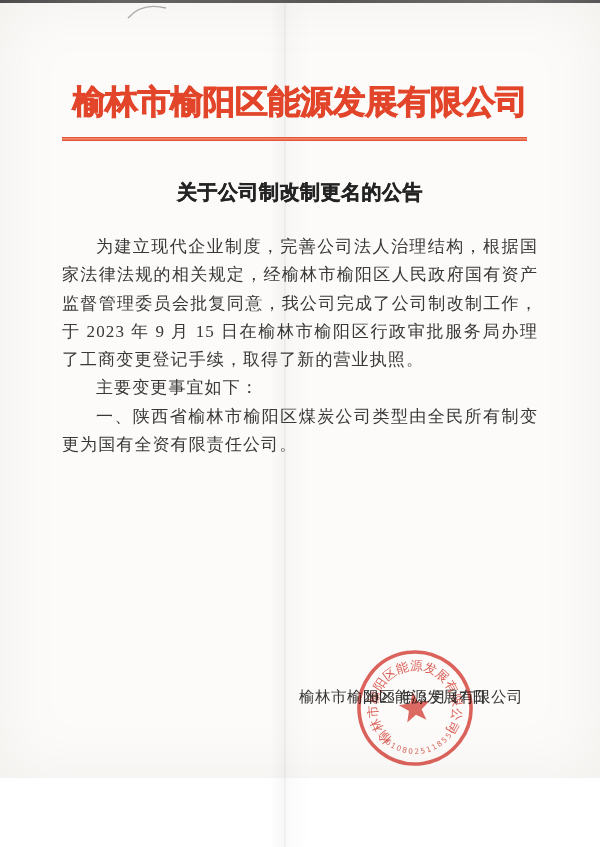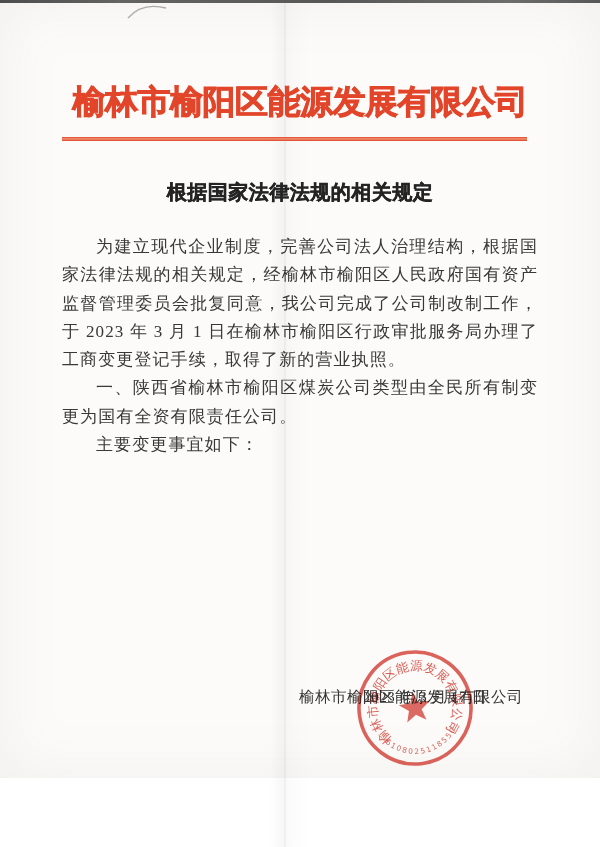--- a/index.html
+++ b/index.html
@@ -95,26 +95,26 @@
   <div class="scan-top-line"></div>
   <svg class="scan-mark" viewBox="0 0 46 20">
     <path d="M2,17 Q16,1 40,7" fill="none" stroke="#8a8a8a" stroke-width="1.4" opacity="0.7"></path>
   </svg>
   <div class="scan-streaks"></div>
   <div class="scan-streak-line"></div>
 
   <div class="letterhead">榆林市榆阳区能源发展有限公司</div>
   <div class="red-rule"></div>
 
-  <div class="doc-title">根据国家法律法规的相关规定</div>
+  <div class="doc-title">关于公司制改制更名的公告</div>
 
   <div class="body-text">
-    <p>为建立现代企业制度，完善公司法人治理结构，根据国家法律法规的相关规定，经榆林市榆阳区人民政府国有资产监督管理委员会批复同意，我公司完成了公司制改制工作，于 2023 年 3 月 1 日在榆林市榆阳区行政审批服务局办理了工商变更登记手续，取得了新的营业执照。</p>
+    <p>为建立现代企业制度，完善公司法人治理结构，根据国家法律法规的相关规定，经榆林市榆阳区人民政府国有资产监督管理委员会批复同意，我公司完成了公司制改制工作，于 2023 年 9 月 15 日在榆林市榆阳区行政审批服务局办理了工商变更登记手续，取得了新的营业执照。</p>
+    <p>主要变更事宜如下：</p>
     <p>一、陕西省榆林市榆阳区煤炭公司类型由全民所有制变更为国有全资有限责任公司。</p>
-    <p>主要变更事宜如下：</p>
   </div>
 
   <div class="sig-company">榆林市榆阳区能源发展有限公司</div>
   <div class="sig-date">2023 年 3 月 17 日</div>
 
   <svg class="seal" viewBox="-70 -70 140 140">
     <defs>
       <path id="sealArcTop" d="M -26.9,26.9 A 38 38 0 1 1 26.9,26.9" fill="none"></path>
       <path id="sealArcBottom" d="M -39.8,23 A 46 46 0 0 0 39.8,23" fill="none"></path>
     </defs>

